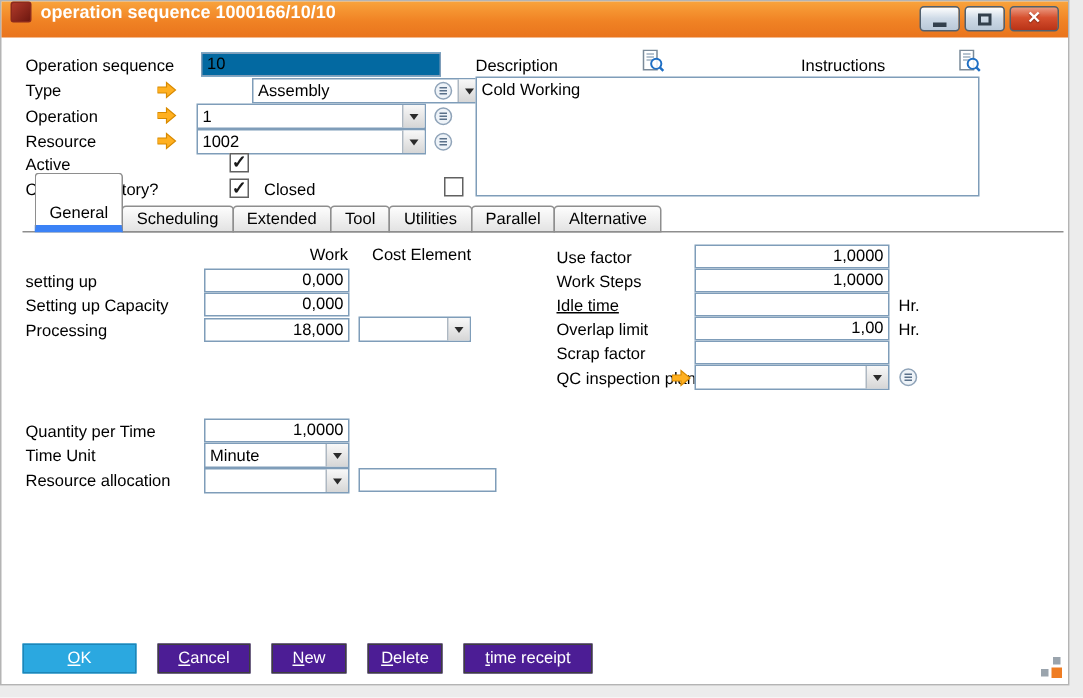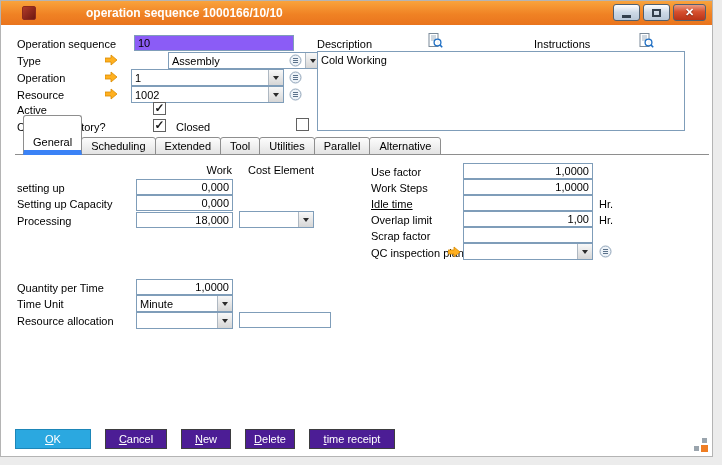--- a/index.html
+++ b/index.html
@@ -4,52 +4,52 @@
 <style>
   * { box-sizing: border-box; margin: 0; padding: 0; }
   html,body { width:722px; height:465px; }
   body { background:#ececec; font-family:"Liberation Sans", sans-serif; font-size:11px; color:#000; }
   .screen { position:relative; width:722px; height:465px; overflow:hidden; }
   .window { position:absolute; left:0; top:0; width:713px; height:457px; background:#fff; border:1px solid #b4b4b4; }
 
   
   .titlebar { position:absolute; left:0; top:0; right:0; height:24px;
               background:linear-gradient(180deg,#f9a33c 0%,#f08224 55%,#e9741d 100%);
-              display:flex; align-items:center; padding-left:21px;gap:44px; }
+              display:flex; align-items:flex-start; padding-left:6px; }
   .app-icon { width:14px; height:14px; border-radius:2px;
               background:linear-gradient(135deg,#b03a2a,#6e1810); border:1px solid #8c2a1c; }
   .title-text { color:#fff; font-weight:bold; font-size:12px; margin-left:6px; white-space:nowrap; }
   .win-controls { position:absolute; top:3px; right:6px; display:flex; gap:3px; }
   .winbtn { width:27px; height:17px; border:1px solid #51606f; border-radius:3px;
             background:linear-gradient(#fefefe,#cdd9e6 50%,#b9c8d8);
             display:flex; align-items:center; justify-content:center; }
   .winbtn.close { width:33px; background:linear-gradient(#eb9b82,#d6502f 45%,#b93317); }
   .glyph-min { width:9px; height:3px; background:#33404d; margin-top:7px; }
   .glyph-max { width:9px; height:8px; border:2px solid #33404d; background:transparent; }
   .glyph-close { color:#fff; font-size:11px; font-weight:bold; line-height:11px; text-shadow:0 1px 1px #7a1f0c; }
 
   
   .lbl { position:absolute; white-space:nowrap; }
   .tinput { position:absolute; height:16px; border:1px solid #7f9db9; background:#fff;
             font-family:"Liberation Sans",sans-serif; font-size:11px; padding:0 3px; outline:none; }
   .tinput.num { text-align:right; }
-  .tinput.hl { background:#8b5cf6; }
+  .tinput.hl { background:#0369a1; }
   .sel { position:absolute; height:17px; border:1px solid #7f9db9; background:#fff; }
   .sel .val { position:absolute; left:3px; right:17px; top:1px; font-size:11px; line-height:14px;
               overflow:hidden; white-space:nowrap; }
   .sel .dd { position:absolute; right:0; top:0; bottom:0; width:15px;
              background:linear-gradient(#f8f8f8,#d6d6d6); border-left:1px solid #aeb8c2;
              display:flex; align-items:center; justify-content:center; }
   .sel .dd::after { content:""; border-left:3px solid transparent; border-right:3px solid transparent;
                     border-top:4px solid #2b2b2b; }
   .checkbox { position:absolute; width:13px; height:13px; background:#fff; border:1px solid #616161;
               text-align:center; font-size:12px; line-height:11px; color:#1a1a1a; }
   .checkbox.checked::after { content:"\2713"; font-weight:bold; }
   .icon { position:absolute; }
-  .textarea { position:absolute; left:316px; top:50px; width:368px; height:80px;
+  .textarea { position:absolute; left:316px; top:50px; width:336px; height:80px;
               border:1px solid #7f9db9; background:#fff; resize:none; outline:none;
               font-family:"Liberation Sans",sans-serif; font-size:11px; padding:2px 3px; }
 
   
   .tabstrip { position:absolute; left:14px; top:136px; width:694px; height:18px;
               display:flex; align-items:flex-end; padding-left:8px; border-bottom:1px solid #8e8e8e; }
   .tab { font-size:11px; padding:2px 9px; border:1px solid #8e8e8e; margin-right:-1px;
          margin-bottom:-1px; border-radius:3px 3px 0 0;
          background:linear-gradient(#fdfdfd,#e3e3e3); white-space:nowrap; }
   .tab.active { background:#fff; border-bottom:5px solid #3b82f6; padding-top:20px; position:relative; z-index:2; }

